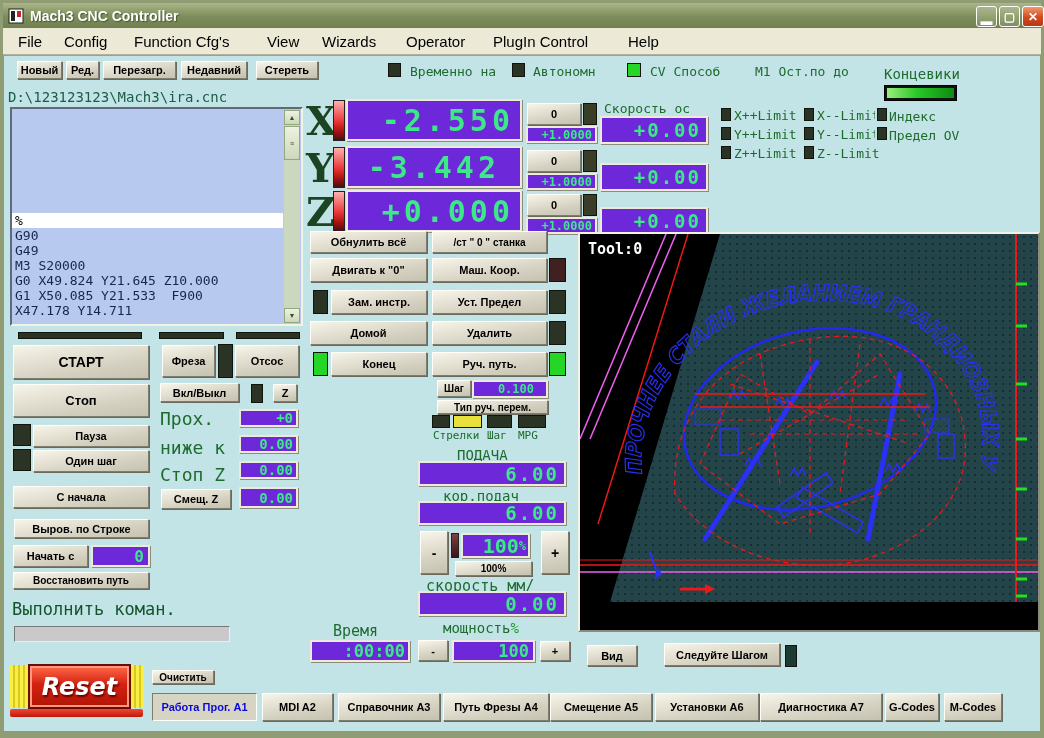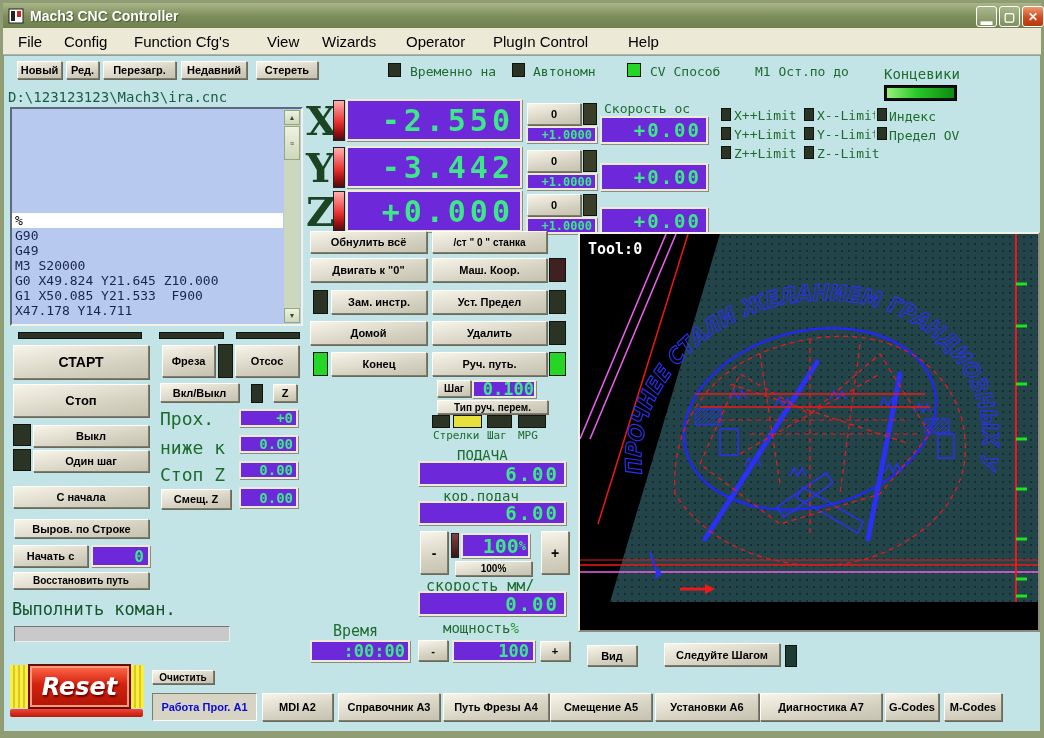--- a/index.html
+++ b/index.html
@@ -92,21 +92,21 @@
 <div class="abs" style="left:333px;top:100px;width:12px;height:41px;border:1px solid #222;background:linear-gradient(#ffb0b0,#e83030 55%,#a01010 80%,#441018)"></div>
 <div class="disp" style="left:346px;top:99px;width:176px;height:42px;font-size:30px;letter-spacing:4px;padding-right:6px">-2.550</div>
 <div class="btn" style="left:527px;top:103px;width:54px;height:22px;font-size:11px">0</div>
 <div class="led" style="left:583px;top:103px;width:14px;height:22px;background:#3a3d28"></div>
 <div class="disp" style="left:526px;top:126px;width:71px;height:17px;font-size:12px;padding-right:3px">+1.0000</div>
 <div class="disp" style="left:600px;top:116px;width:108px;height:28px;font-size:19px;letter-spacing:2px;padding-right:5px">+0.00</div>
 <span class="g" style="left:604px;top:101px;font-size:13px">Скорость ос</span>
 
 <span class="axis" style="left:306px;top:148px">Y</span>
 <div class="abs" style="left:333px;top:147px;width:12px;height:41px;border:1px solid #222;background:linear-gradient(#ffb0b0,#e83030 55%,#a01010 80%,#441018)"></div>
-<div class="disp" style="left:346px;top:146px;width:176px;height:42px;font-size:30px;letter-spacing:4px;padding-right:6px">-3.442</div>
+<div class="disp" style="left:346px;top:146px;width:176px;height:42px;font-size:30px;letter-spacing:4px;padding-right:20px">-3.442</div>
 <div class="btn" style="left:527px;top:150px;width:54px;height:22px">0</div>
 <div class="led" style="left:583px;top:150px;width:14px;height:22px;background:#3a3d28"></div>
 <div class="disp" style="left:526px;top:173px;width:71px;height:17px;font-size:12px;padding-right:3px">+1.0000</div>
 <div class="disp" style="left:600px;top:163px;width:108px;height:28px;font-size:19px;letter-spacing:2px;padding-right:5px">+0.00</div>
 
 <span class="axis" style="left:306px;top:192px">Z</span>
 <div class="abs" style="left:333px;top:191px;width:12px;height:41px;border:1px solid #222;background:linear-gradient(#ffb0b0,#e83030 55%,#a01010 80%,#441018)"></div>
 <div class="disp" style="left:346px;top:190px;width:176px;height:42px;font-size:30px;letter-spacing:4px;padding-right:6px">+0.000</div>
 <div class="btn" style="left:527px;top:194px;width:54px;height:22px">0</div>
 <div class="led" style="left:583px;top:194px;width:14px;height:22px;background:#3a3d28"></div>
@@ -140,35 +140,35 @@
 <div class="btn" style="left:432px;top:290px;width:115px;height:24px">Уст. Предел</div>
 <div class="led" style="left:549px;top:290px;width:17px;height:24px"></div>
 <div class="btn" style="left:310px;top:321px;width:117px;height:24px">Домой</div>
 <div class="btn" style="left:432px;top:321px;width:115px;height:24px">Удалить</div>
 <div class="led" style="left:549px;top:321px;width:17px;height:24px"></div>
 <div class="led" style="left:313px;top:352px;width:15px;height:24px;background:#26d626"></div>
 <div class="btn" style="left:331px;top:352px;width:96px;height:24px">Конец</div>
 <div class="btn" style="left:432px;top:352px;width:115px;height:24px">Руч. путь.</div>
 <div class="led" style="left:549px;top:352px;width:17px;height:24px;background:#26d626"></div>
 <div class="btn" style="left:437px;top:380px;width:34px;height:17px;font-size:10px">Шаг</div>
-<div class="disp" style="left:472px;top:380px;width:64px;height:18px;font-size:17px;padding-right:0">0.100</div>
+<div class="disp" style="left:472px;top:380px;width:76px;height:18px;font-size:12px;padding-right:12px">0.100</div>
 <div class="btn" style="left:437px;top:400px;width:111px;height:14px;font-size:10px">Тип руч. перем.</div>
 <div class="led" style="left:432px;top:415px;width:18px;height:13px"></div>
 <div class="led" style="left:453px;top:415px;width:29px;height:13px;background:#e8e03c"></div>
 <div class="led" style="left:487px;top:415px;width:25px;height:13px"></div>
 <div class="led" style="left:518px;top:415px;width:28px;height:13px"></div>
 <span class="g" style="left:433px;top:429px;font-size:11px">Стрелки</span>
 <span class="g" style="left:487px;top:429px;font-size:11px">Шаг</span>
 <span class="g" style="left:518px;top:429px;font-size:11px">MPG</span>
 
 <div class="led" style="left:18px;top:332px;width:124px;height:7px"></div>
 <div class="btn" style="left:13px;top:345px;width:136px;height:34px;font-size:14px">СТАРТ</div>
 <div class="btn" style="left:13px;top:384px;width:136px;height:33px;font-size:13px">Стоп</div>
 <div class="led" style="left:13px;top:424px;width:18px;height:22px"></div>
-<div class="btn" style="left:33px;top:425px;width:116px;height:22px">Выкл</div>
+<div class="btn" style="left:33px;top:425px;width:116px;height:22px">Пауза</div>
 <div class="led" style="left:13px;top:449px;width:18px;height:22px"></div>
 <div class="btn" style="left:33px;top:450px;width:116px;height:22px">Один шаг</div>
 <div class="btn" style="left:13px;top:486px;width:136px;height:22px">С начала</div>
 <div class="btn" style="left:14px;top:519px;width:135px;height:19px">Выров. по Строке</div>
 <div class="btn" style="left:13px;top:545px;width:75px;height:22px">Начать с</div>
 <div class="disp" style="left:91px;top:545px;width:59px;height:22px;font-size:16px;padding-right:4px">0</div>
 <div class="btn" style="left:13px;top:572px;width:136px;height:17px;font-size:10px">Восстановить путь</div>
 <span class="g" style="left:12px;top:599px;font-size:17px;color:#14532a">Выполнить коман.</span>
 <div class="abs" style="left:14px;top:626px;width:216px;height:16px;background:#c9c9c9;border:1px solid;border-color:#777 #eee #eee #777"></div>
 

